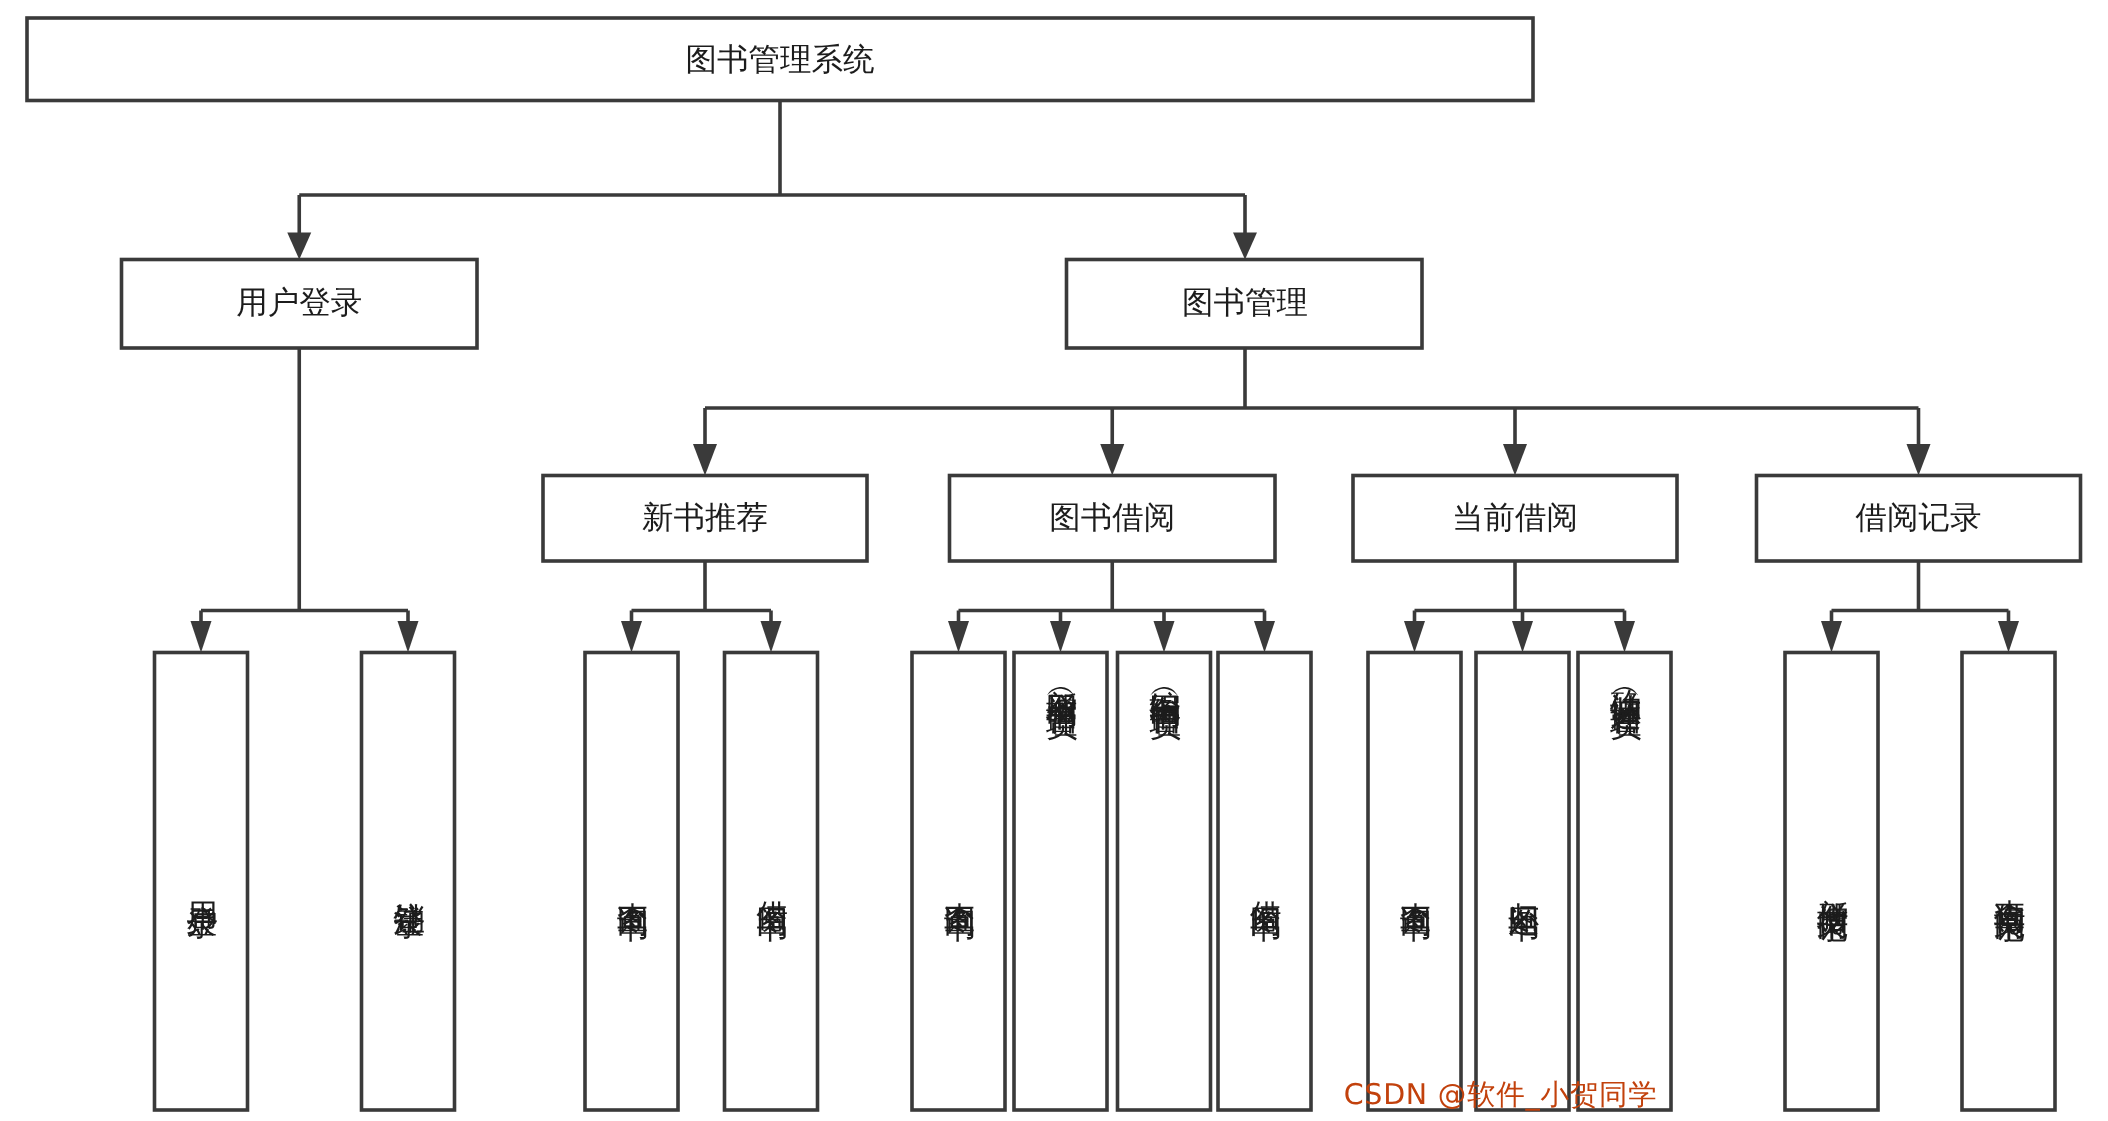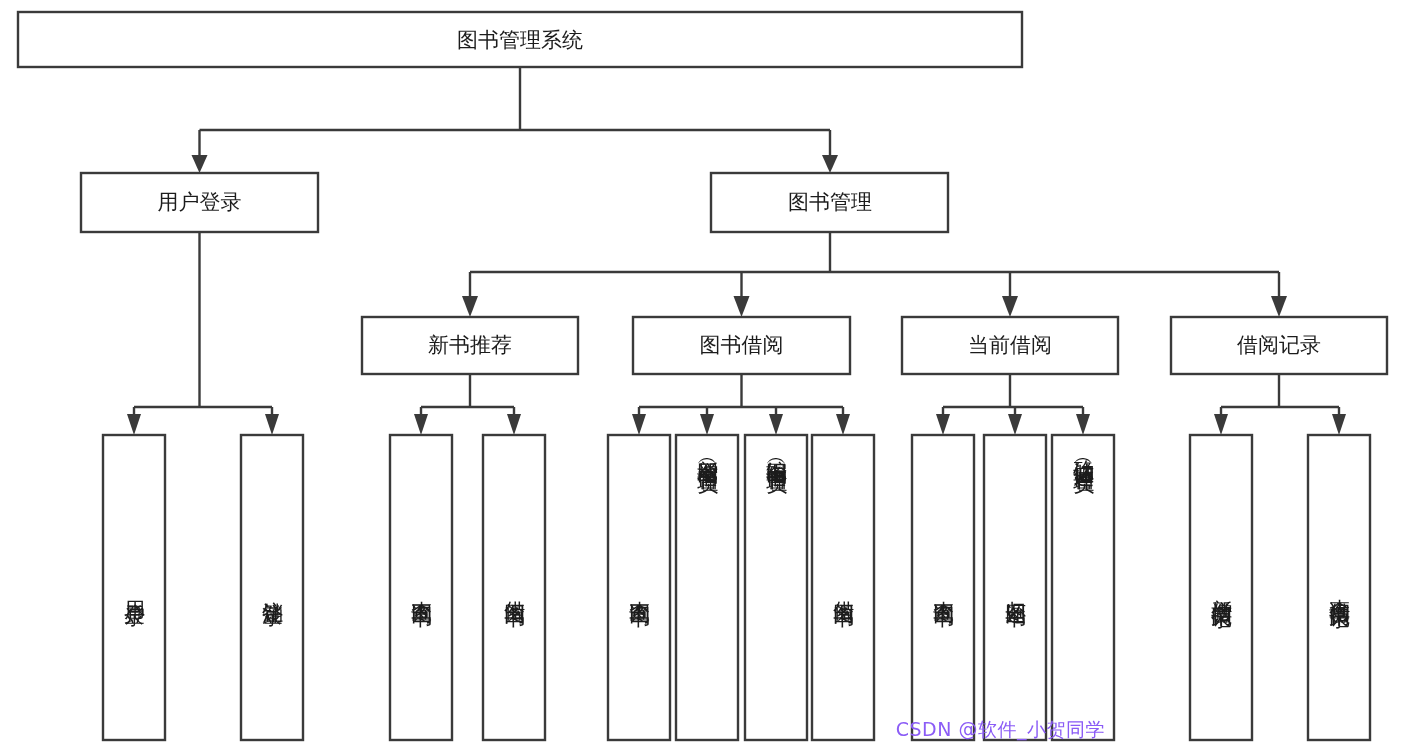--- a/index.html
+++ b/index.html
@@ -66,21 +66,21 @@
   }
   .node-label-v.top-aligned {
     justify-content: flex-start;
   }
   .watermark {
     position: absolute;
     right: 8px;
     bottom: 4px;
     font-family: "DejaVu Sans", "Liberation Sans", sans-serif;
     font-size: 19px;
-    color: #8b5cf6;
+    color: #c2410c;
     white-space: nowrap;
     letter-spacing: 0.5px;
   }
 </style>
 </head>
 <body>
 
 <div id="diagram-root">
 
   <svg id="flow-svg" viewBox="0 0 1405 747">

